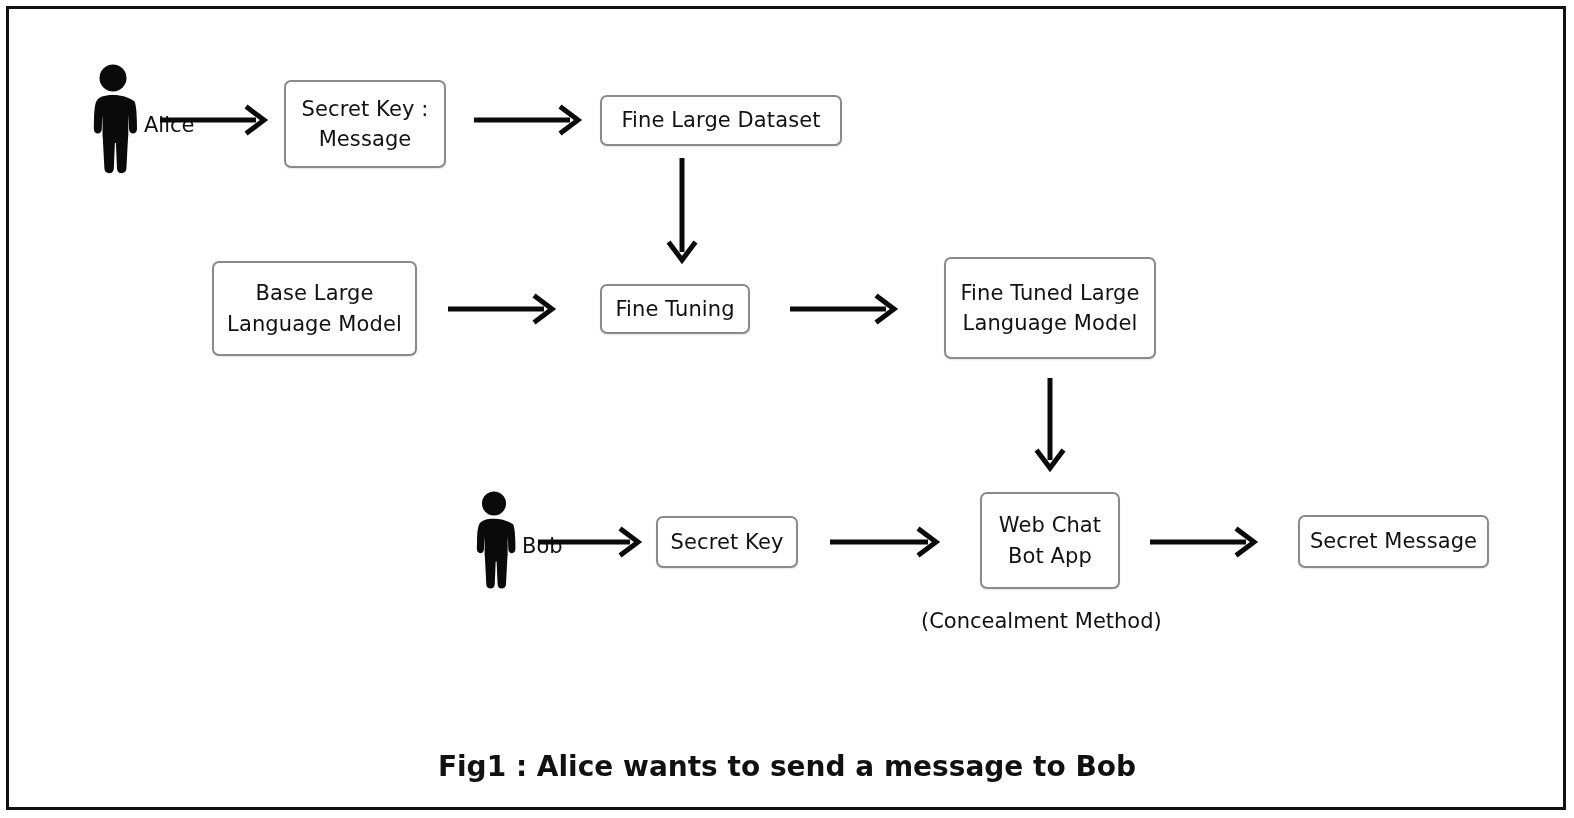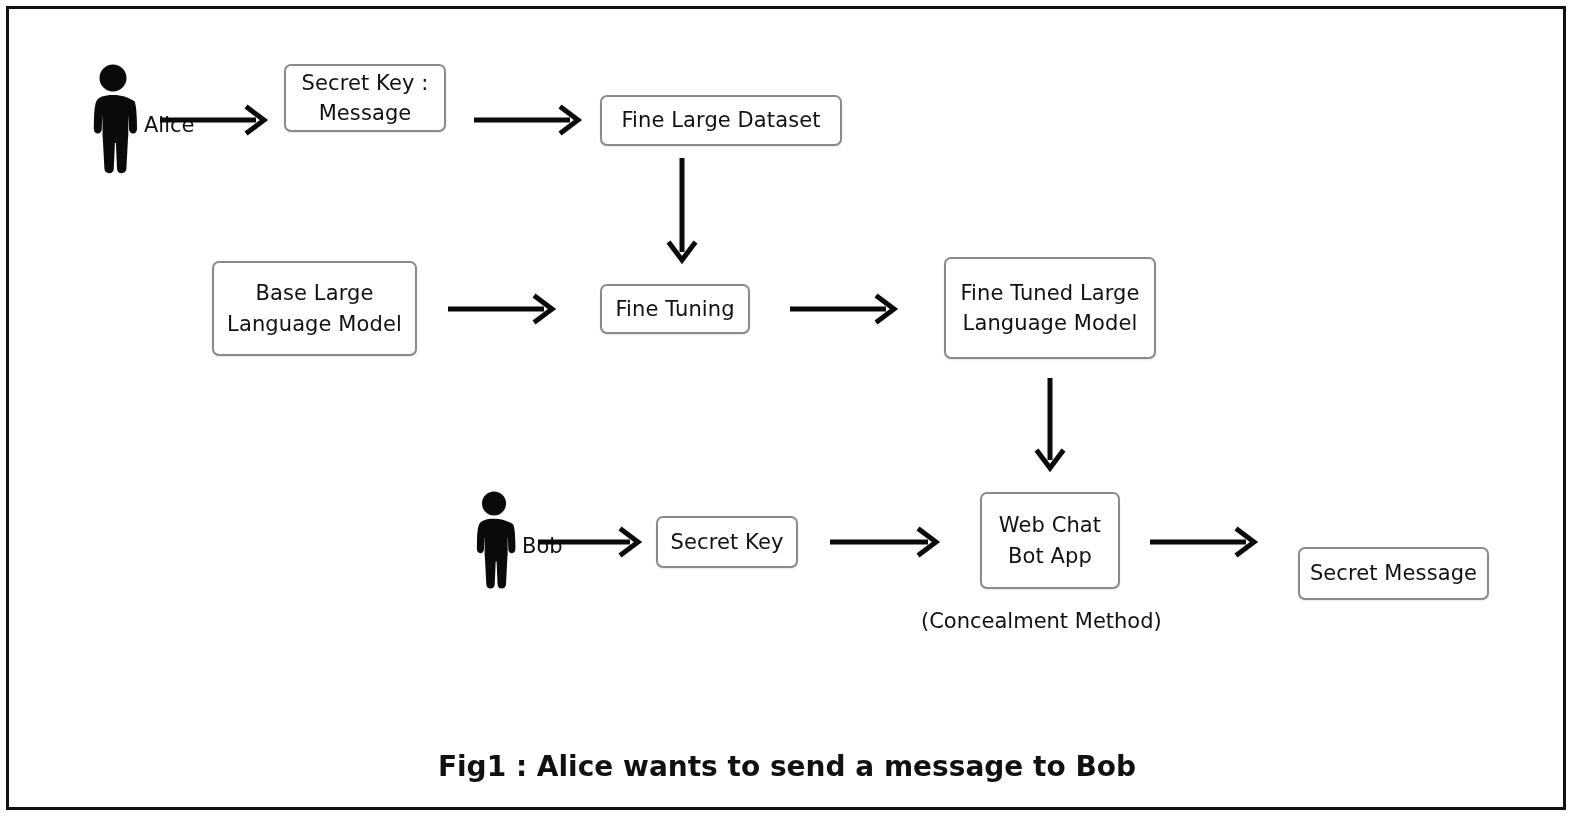--- a/index.html
+++ b/index.html
@@ -92,21 +92,21 @@
   <div class="actor" style="left:82px; top:64px;">
     <span>
       <svg width="62" height="112" viewBox="0 0 62 112" aria-hidden="true">
         <circle cx="31" cy="14" r="13.5" fill="#0a0a0a"></circle>
         <path fill="#0a0a0a" d="M31 31c-9.2 0-14.6 2.2-16.6 6.2-1.6 3.2-2.2 10.2-2.4 17.6-.1 4.2-.2 7.6-.2 9.6 0 3.4 1.6 5.2 4.0 5.2 2.3 0 3.9-1.7 4.0-5.0.1-3.6.3-9.2.7-13.6v19.0c0 1.6.1 3.0.3 4.2l1.6 30.4c.1 2.9 2.1 4.6 4.8 4.6 2.7 0 4.5-1.8 4.6-4.8l1.1-25.3h1.0l1.1 25.3c.1 3.0 1.9 4.8 4.6 4.8 2.7 0 4.7-1.7 4.8-4.6l1.6-30.4c.2-1.2.3-2.6.3-4.2v-19.0c.4 4.4.6 10.0.7 13.6.1 3.3 1.7 5.0 4.0 5.0 2.4 0 4.0-1.8 4.0-5.2 0-2.0-.1-5.4-.2-9.6-.2-7.4-.8-14.4-2.4-17.6C45.6 33.2 40.2 31 31 31z"></path>
       </svg>
     </span>
     <span class="actor-label">Alice</span>
   </div>
 
-  <div class="node" style="left:284px; top:64px; width:162px; height:68px;">
+  <div class="node" style="left:284px; top:80px; width:162px; height:88px;">
     <span>Secret Key :</span>
     <span class="line2">Message</span>
   </div>
 
   <div class="node" style="left:600px; top:95px; width:242px; height:51px;">
     <span>Fine Large Dataset</span>
   </div>
 
   <div class="node" style="left:212px; top:261px; width:205px; height:95px;">
     <span>Base Large</span>
@@ -136,21 +136,21 @@
     <span>Secret Key</span>
   </div>
 
   <div class="node" style="left:980px; top:492px; width:140px; height:97px;">
     <span>Web Chat</span>
     <span class="line2">Bot App</span>
   </div>
 
   <div class="subnote" style="left:921px; top:609px;">(Concealment Method)</div>
 
-  <div class="node" style="left:1298px; top:515px; width:191px; height:53px;margin-top:32px;">
+  <div class="node" style="left:1298px; top:515px; width:191px; height:53px;">
     <span>Secret Message</span>
   </div>
 
   <div class="arrow" style="left:160px; top:106px;">
     <svg width="112" height="28" viewBox="0 0 112 28">
       <line x1="0" y1="14" x2="96" y2="14" stroke="#0a0a0a" stroke-width="5"></line>
       <polyline points="88,2 104,14 88,26" fill="none" stroke="#0a0a0a" stroke-width="5" stroke-linecap="square" stroke-linejoin="miter"></polyline>
     </svg>
   </div>
 

